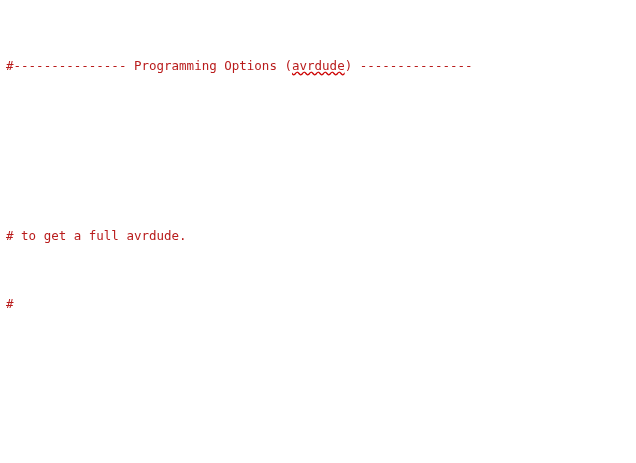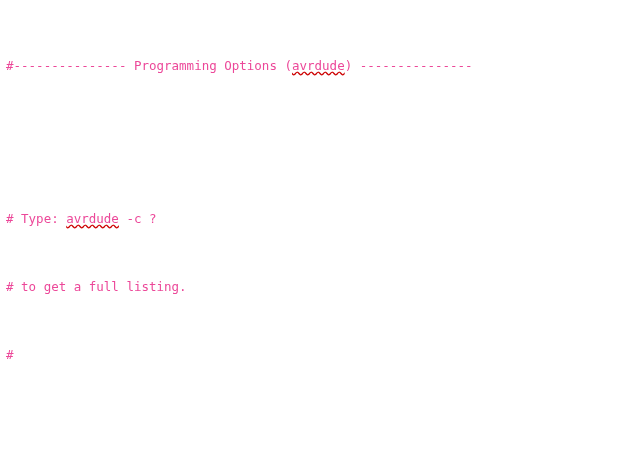--- a/index.html
+++ b/index.html
@@ -13,21 +13,21 @@
     overflow: hidden;
     font-family: "DejaVu Sans Mono", "Liberation Mono", monospace;
   }
   #editor {
     position: relative;
     width: 636px;
     height: 463px;
     box-sizing: border-box;
     padding: 6px 4px 0 6px;
     background: #ffffff;
-    color: #ec4899;
+    color: #b91c1c;
     font-family: "DejaVu Sans Mono", "Liberation Mono", monospace;
     font-size: 12.5px;
     line-height: 17px;
     white-space: pre;
   }
   .line {
     height: 17px;
     white-space: pre;
   }
   .line.blank {
@@ -44,23 +44,22 @@
 </head>
 <body>
 
 <div id="editor">
 
   <div class="line"><span>#--------------- Programming Options (</span><span class="sp">avrdude</span><span>) ---------------</span></div>
 
   <div class="line blank"> </div>
 
 
-  <div class="line"><span># Type: </span><span class="sp">avrdude</span><span> -c ?</span></div>
 
-  <div class="line"><span># to get a full listing.</span></div>
+  <div class="line"><span># to get a full avrdude.</span></div>
 
   <div class="line"><span>#</span></div>
 
   
 
   
 
   
 
   

